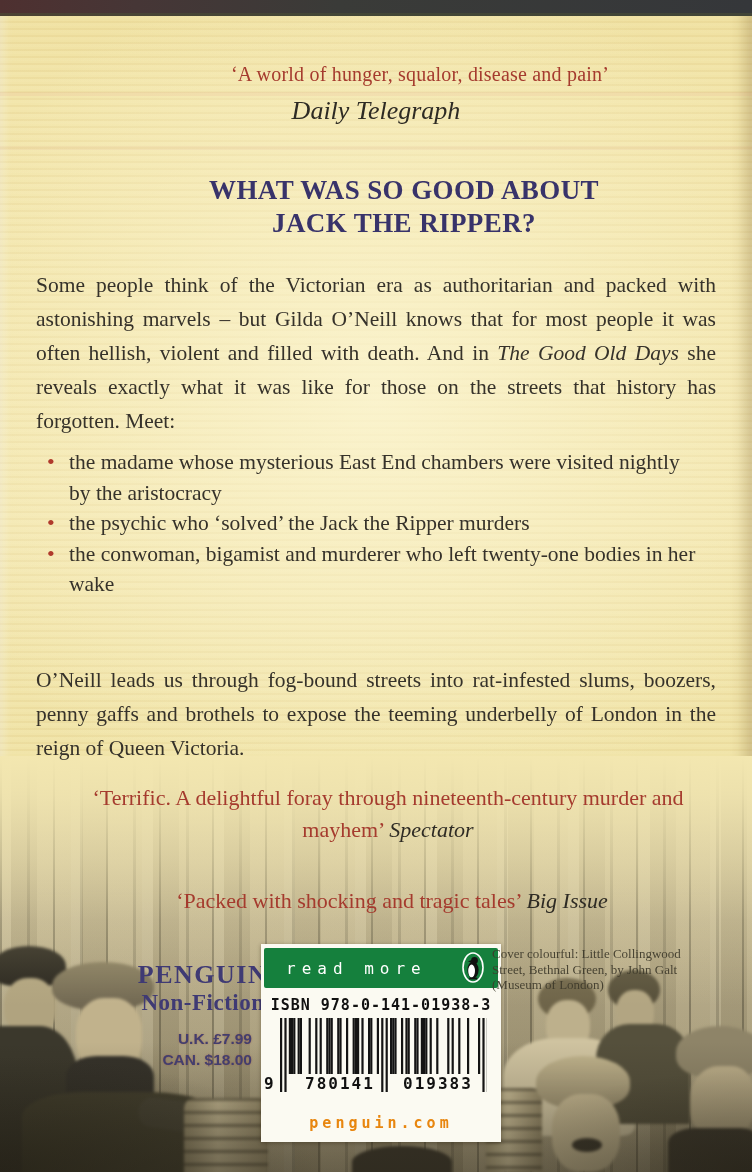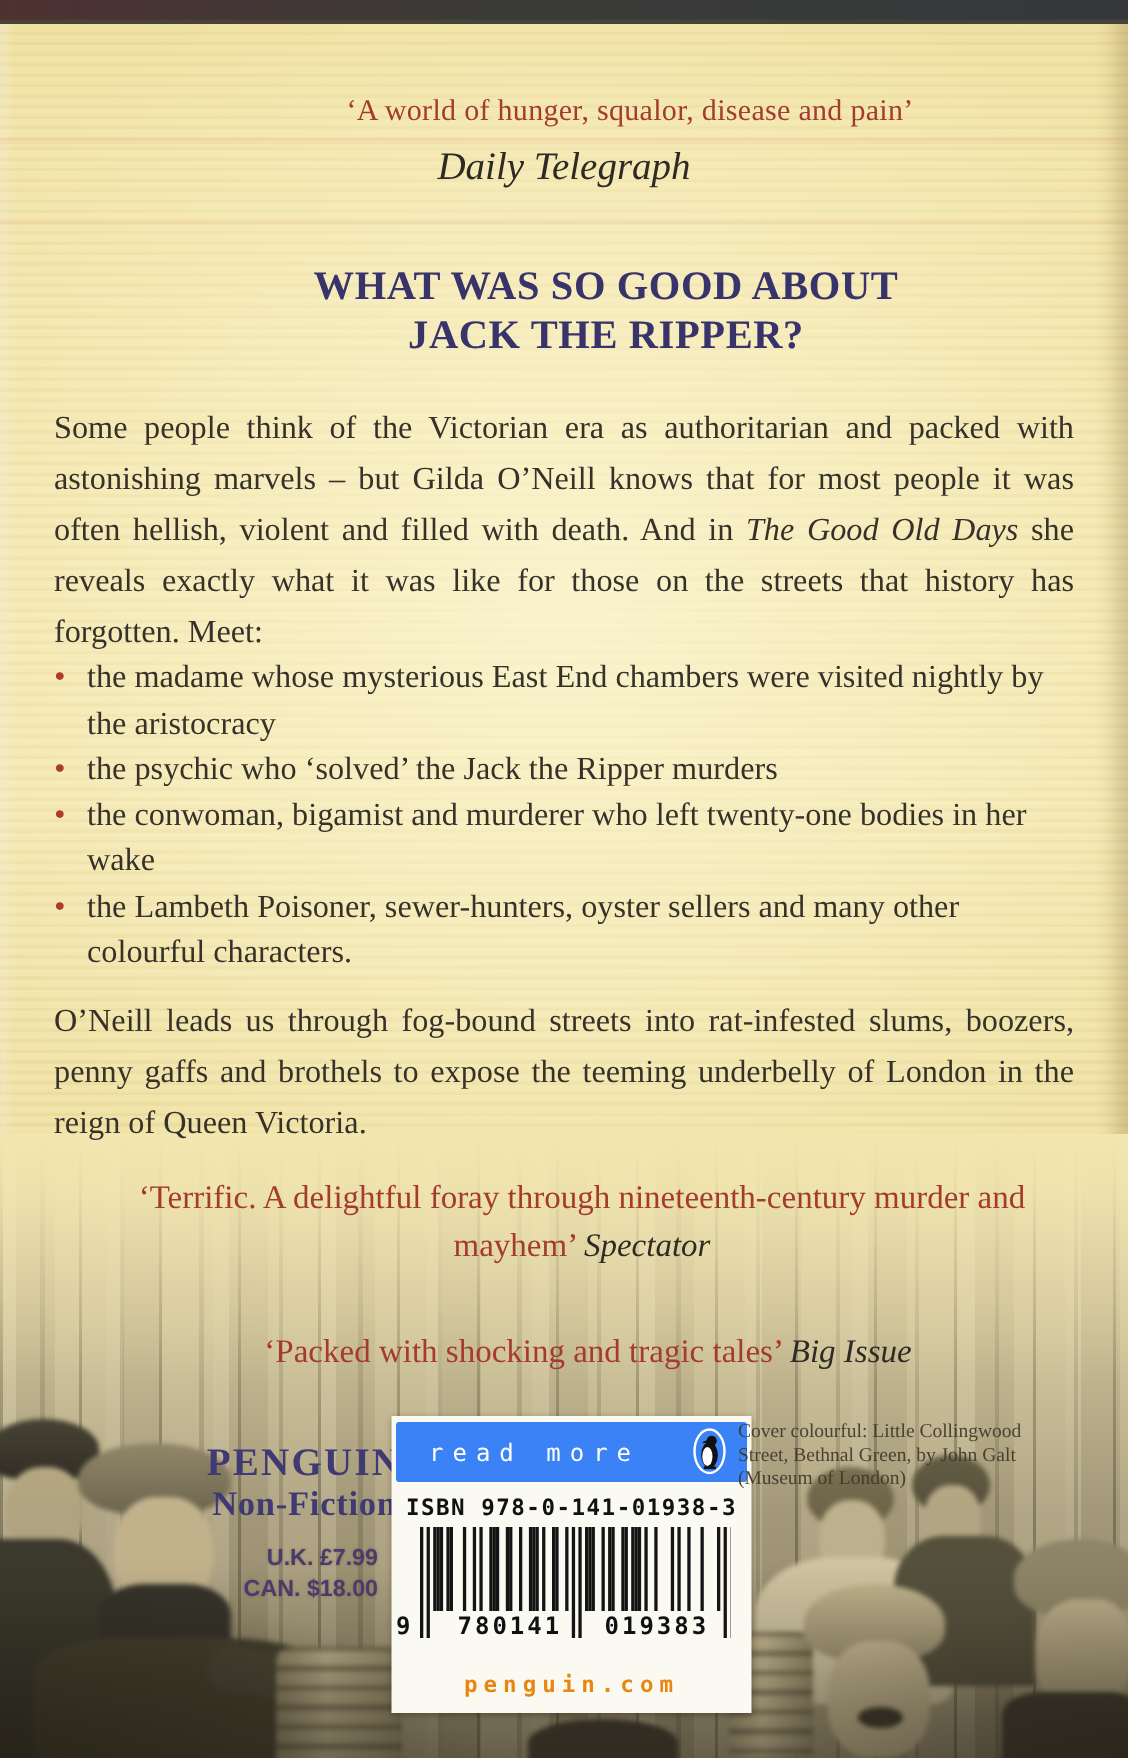--- a/index.html
+++ b/index.html
@@ -43,40 +43,40 @@
   .abs{position:absolute;}
   .center{text-align:center;left:0;width:752px;}
   .red{color:#a53b2e;}
   .dark-italic{color:#2e2b24;font-style:italic;}
   .quote-top{top:63px;font-size:20px;letter-spacing:.2px;padding-left:44px;}
   .quote-src{top:96px;font-size:26px;}
   .headline{top:174px;font-size:27px;line-height:33px;font-weight:bold;color:#38336a;letter-spacing:.4px;padding-left:28px;}
   .body-col{left:36px;width:680px;color:#36322a;font-size:21.5px;}
   .para{top:268px;line-height:34px;text-align:justify;}
   .bullets{top:436px;line-height:30.5px;}
-  .bullets ul{margin:0;padding:0;list-style:none;}
+  .bullets ul{margin:11px;padding:0;list-style:none;}
   .bullets li{padding-left:22px;position:relative;}
   .bullets li::before{content:"•";color:#b03a2c;position:absolute;left:0;top:0;font-size:22px;}
   .closing{top:663px;line-height:34px;text-align:justify;}
   .review1{top:782px;font-size:22px;line-height:32px;margin-left:12px;}
   .review1 .inner{display:inline-block;max-width:600px;}
   .review2{top:888px;font-size:22px;margin-left:16px;}
 
   
   .publisher{left:118px;top:960px;width:170px;text-align:center;color:#3f3a74;font-weight:bold;}
   .publisher .p1{font-size:26px;letter-spacing:1.5px;}
   .publisher .p2{font-size:23px;letter-spacing:.5px;}
   .prices{left:140px;top:1028px;width:112px;text-align:right;color:#433e6e;
     font-family:"Liberation Sans",sans-serif;font-weight:bold;font-size:15.5px;line-height:21px;
     text-shadow:0 0 2px rgba(150,60,50,.45);}
 
   
   .bcbox{left:261px;top:944px;width:240px;height:198px;background:#fbfaf2;
     box-shadow:0 1px 4px rgba(40,30,10,.4);}
-  .readmore{position:absolute;left:3px;top:4px;right:3px;height:40px;background:#3b82f6;border-radius:2px;
+  .readmore{position:absolute;left:3px;top:4px;right:3px;height:40px;background:#15803d;border-radius:2px;
     font-family:"DejaVu Sans Mono",monospace;color:#fff;font-size:16px;letter-spacing:6px;
     display:flex;align-items:center;padding-left:22px;box-sizing:border-box;}
   .logo-oval{position:absolute;right:14px;top:4px;width:22px;height:31px;}
   .isbn{position:absolute;left:0;top:52px;width:100%;text-align:center;
     font-family:"DejaVu Sans Mono",monospace;color:#111;font-size:15px;letter-spacing:1px;font-weight:bold;}
   .bars{position:absolute;left:16px;top:74px;}
   .bar-digits{position:absolute;top:130px;left:0;width:100%;
     font-family:"DejaVu Sans Mono",monospace;color:#111;font-size:16px;font-weight:bold;}
   .bar-digits span{position:absolute;letter-spacing:2px;}
   .d-first{left:3px;}
@@ -145,21 +145,20 @@
     <div>JACK THE RIPPER?</div>
   </div>
 
   <div class="abs body-col para"><span>Some people think of the Victorian era as authoritarian and packed with astonishing marvels – but Gilda O’Neill knows that for most people it was often hellish, violent and filled with death. And in </span><span style="font-style:italic">The Good Old Days</span><span> she reveals exactly what it was like for those on the streets that history has forgotten. Meet:</span></div>
 
   <div class="abs body-col bullets">
     <ul>
       <li>the madame whose mysterious East End chambers were visited nightly by the aristocracy</li>
       <li>the psychic who ‘solved’ the Jack the Ripper murders</li>
       <li>the conwoman, bigamist and murderer who left twenty-one bodies in her wake</li>
-      <li>the Lambeth Poisoner, sewer-hunters, oyster sellers and many other colourful characters.</li>
     </ul>
   </div>
 
   <div class="abs body-col closing">O’Neill leads us through fog-bound streets into rat-infested slums, boozers, penny gaffs and brothels to expose the teeming underbelly of London in the reign of Queen Victoria.</div>
 
   <div class="abs center review1">
     <span class="inner"><span class="red">‘Terrific. A delightful foray through nineteenth-century murder and mayhem’</span>
     <span class="dark-italic">Spectator</span></span>
   </div>
   <div class="abs center review2">

